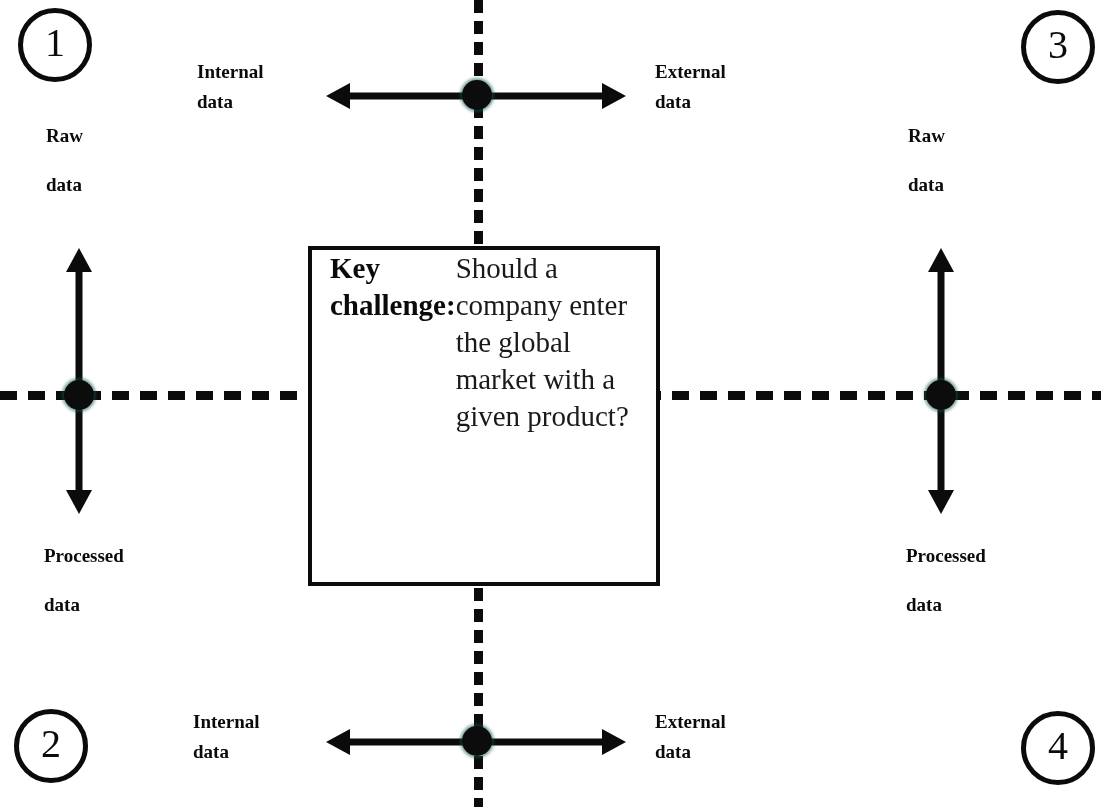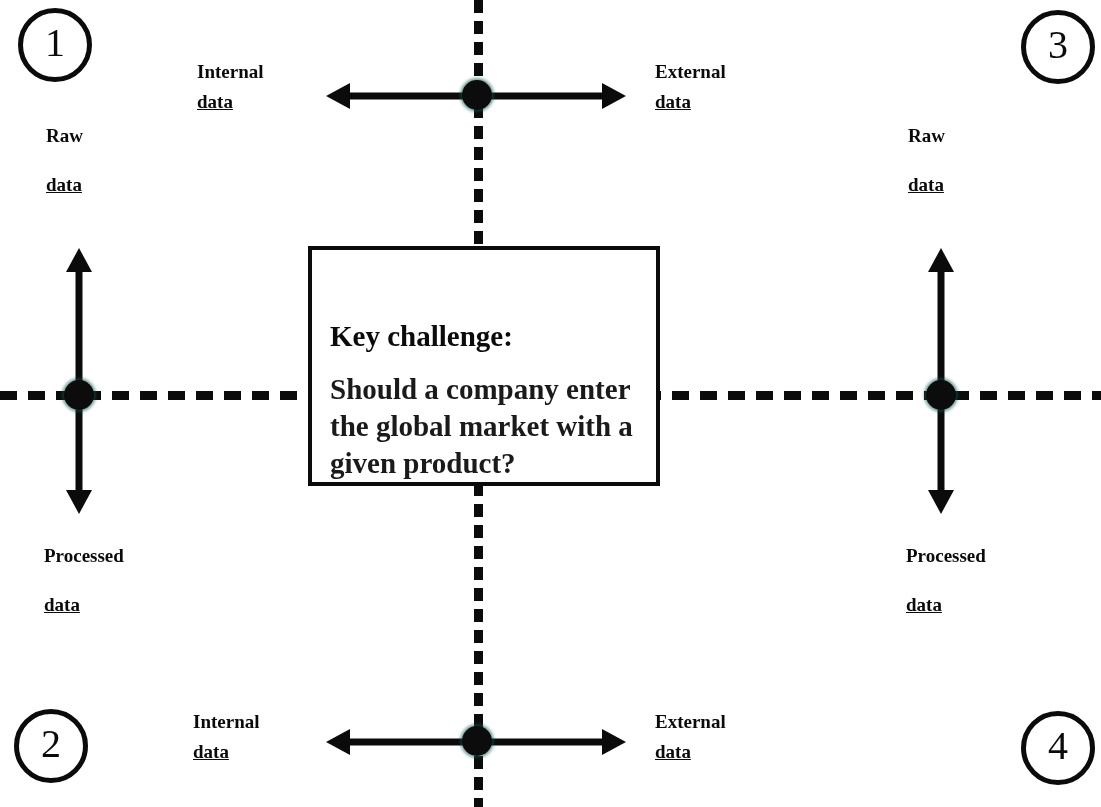--- a/index.html
+++ b/index.html
@@ -89,61 +89,60 @@
 
   
   .cap {
     position: absolute;
     font-weight: bold;
     font-size: 19px;
     line-height: 1.0;
     color: #0b0b0b;
     white-space: nowrap;
   }
-  .cap .l2 { display: block; text-decoration: underline; }
+  .cap .l2 { display: block; }
   .cap.tight .l2 { margin-top: 11px; }
   .cap.loose .l2 { margin-top: 30px; }
 
   #cap-internal-top { left: 197px; top: 62px;  }
   #cap-external-top { left: 655px; top: 62px;  }
   #cap-internal-bot { left: 193px; top: 712px; }
   #cap-external-bot { left: 655px; top: 712px; }
 
   #cap-raw-left       { left: 46px;  top: 126px; }
   #cap-processed-left { left: 44px;  top: 546px; }
   #cap-raw-right      { left: 908px; top: 126px; }
   #cap-processed-right{ left: 906px; top: 546px; }
 
   
   #key-box {
     position: absolute;
     left: 308px;
     top: 246px;
     width: 352px;
-    height: 240px;
+    height: 340px;
     box-sizing: border-box;
     border: 4px solid #0b0b0b;
     background: #ffffff;
     display: flex;
-    flex-direction: column;
-    justify-content: flex-end;
+    flex-direction: row;
+    justify-content: space-between;
     padding: 0 18px;
   }
   #key-box .kb-title {
     font-size: 29px;
     font-weight: bold;
     line-height: 1.28;
     color: #0b0b0b;
   }
   #key-box .kb-body {
     font-size: 29px;
-    font-weight: bold;
+    font-weight: normal;
     line-height: 1.28;
     color: #1a1a1a;
-    margin-top: 16px;
   }
 </style>
 </head>
 <body>
 
 <div id="canvas">
 
   <div class="dash-v"></div>
   <div class="dash-h"></div>
 

